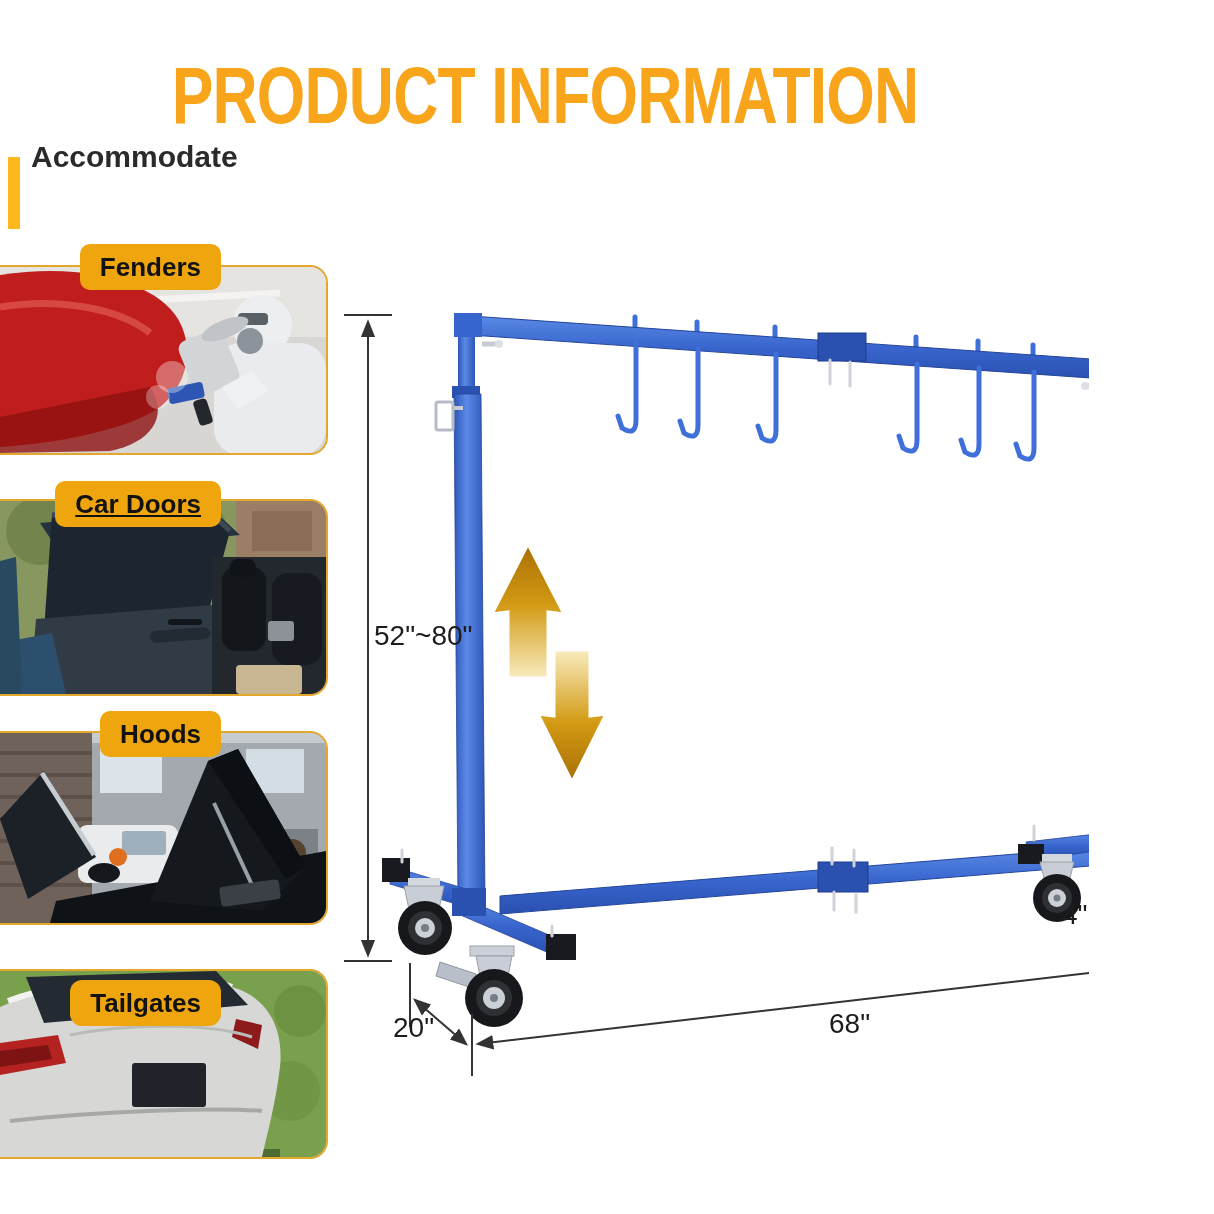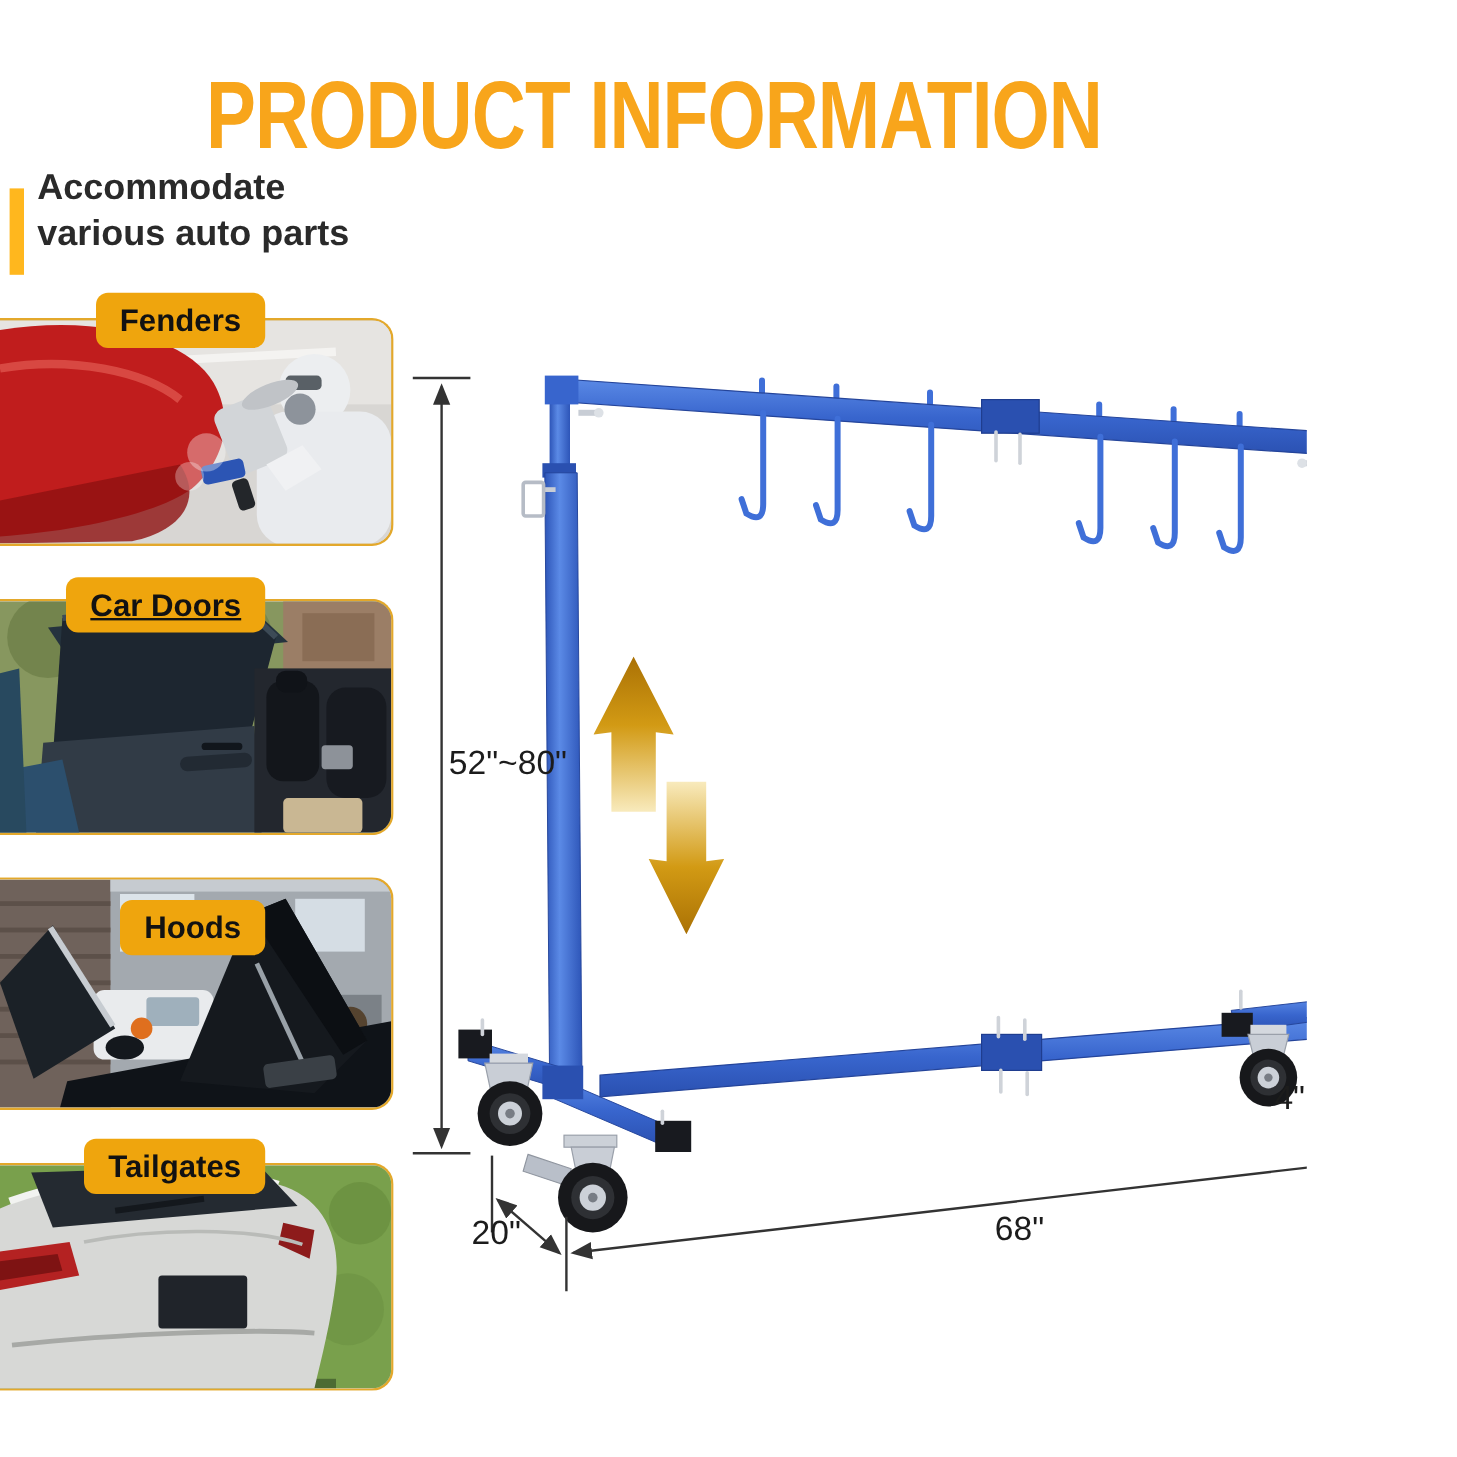--- a/index.html
+++ b/index.html
@@ -23,43 +23,42 @@
   .card-cardoors{top:499px;height:193px;}
   .card-hoods{top:731px;height:190px;}
   .card-tailgates{top:969px;height:186px;}
   
   .part-badge{position:absolute;right:868px;height:46px;display:flex;align-items:center;
               justify-content:center;padding:0 20px;border-radius:10px;z-index:3;
               background:var(--badge-yellow,#EFA50D);color:#121212;
               font-size:26px;font-weight:700;white-space:nowrap;}
   .badge-fenders{top:244px;}
   .badge-cardoors{top:481px;text-decoration:underline;}
-  .badge-hoods{top:750px;}
-  .badge-tailgates{top:949px;}
+  .badge-hoods{top:711px;}
+  .badge-tailgates{top:980px;border-radius:12px;}
   
   .main-art{position:absolute;left:0;top:0;width:1214px;height:1214px;z-index:2;
             pointer-events:none;}
   
   .dim-label{position:absolute;z-index:4;font-size:28px;color:#1c1c1c;white-space:nowrap;}
   .dim-height{left:374px;top:620px;}
   .dim-depth{left:393px;top:1012px;}
   .dim-width{left:829px;top:1008px;}
   .dim-caster{left:1062px;top:899px;}
 </style>
 </head>
 <body>
 
 <div class="page">
 
   <h1 class="title">PRODUCT INFORMATION</h1>
 
   <div class="accent-bar"></div>
   <div class="intro-heading">
     <span>Accommodate</span><br>
-    <span>various auto parts</span>
   </div>
 
   <div class="part-card card-fenders">
     <svg viewBox="0 0 326 186" preserveAspectRatio="none">
       <rect width="326" height="186" fill="#d8d6d3"></rect>
       <rect width="326" height="70" fill="#e6e4e1"></rect>
       <rect x="150" y="26" width="130" height="7" fill="#f4f3f1" transform="rotate(-3 215 30)"></rect>
       <path d="M0,8 C90,-6 158,18 178,52 C196,84 186,118 160,140 C130,162 60,176 0,180 Z" fill="#c01d1d"></path>
       <path d="M0,40 C60,30 120,42 150,66" stroke="#e25b52" stroke-width="7" fill="none" opacity="0.7"></path>
       <path d="M150,120 C170,150 150,176 110,184 L0,186 L0,150 Z" fill="#8e1111" opacity="0.8"></path>

